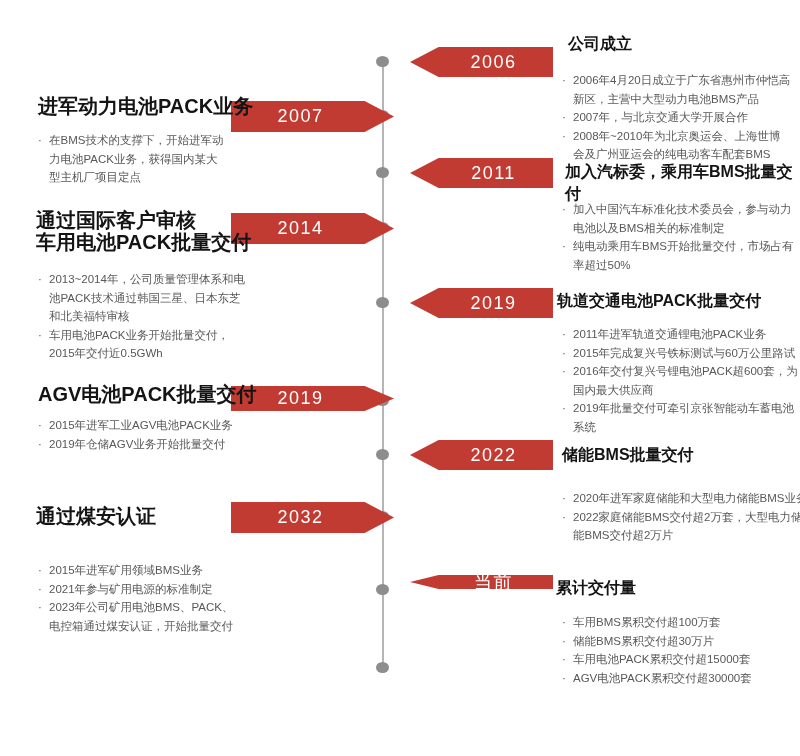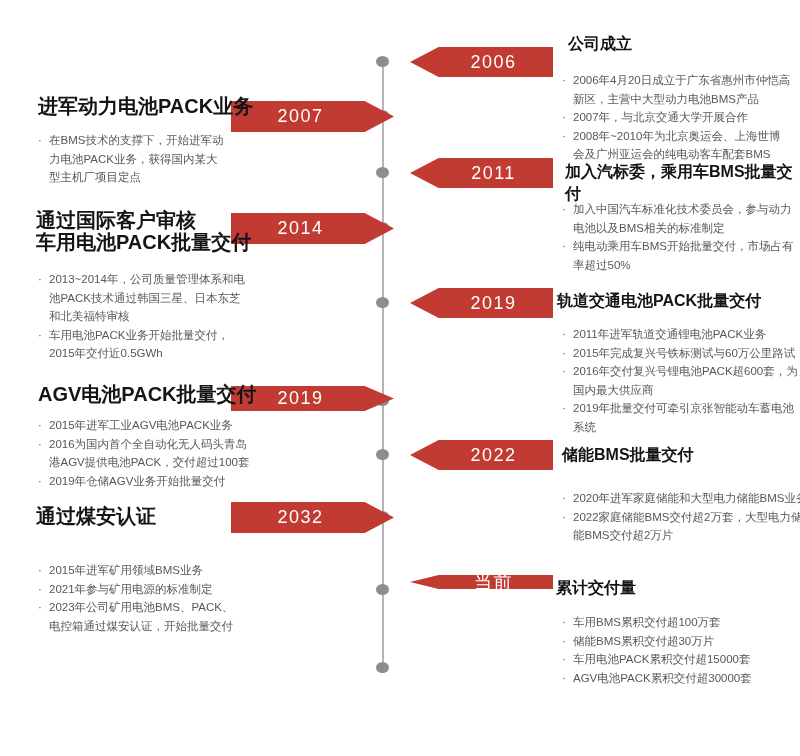--- a/index.html
+++ b/index.html
@@ -103,21 +103,20 @@
     <li>2016年交付复兴号锂电池PACK超600套，为国内最大供应商</li>
     <li>2019年批量交付可牵引京张智能动车蓄电池系统</li>
   </ul>
 
   <div class="flag point-right" style="left:231px;top:386px;width:139px;height:25px">
     <span>2019</span>
   </div>
   <h3 class="ev-title left-side" style="left:38px;top:383px">AGV电池PACK批量交付</h3>
   <ul class="bullets" style="left:28px;top:408px;width:215px">
     <li>2015年进军工业AGV电池PACK业务</li>
-    <li>2016为国内首个全自动化无人码头青岛港AGV提供电池PACK，交付超过100套</li>
     <li>2019年仓储AGV业务开始批量交付</li>
   </ul>
 
   <div class="flag point-left" style="left:410px;top:440px;width:119px;height:30px">
     <span>2022</span>
   </div>
   <h3 class="ev-title right-side" style="left:562px;top:444px">储能BMS批量交付</h3>
   <ul class="bullets" style="left:552px;top:481px;width:252px">
     <li>2020年进军家庭储能和大型电力储能BMS业务</li>
     <li>2022家庭储能BMS交付超2万套，大型电力储能BMS交付超2万片</li>

